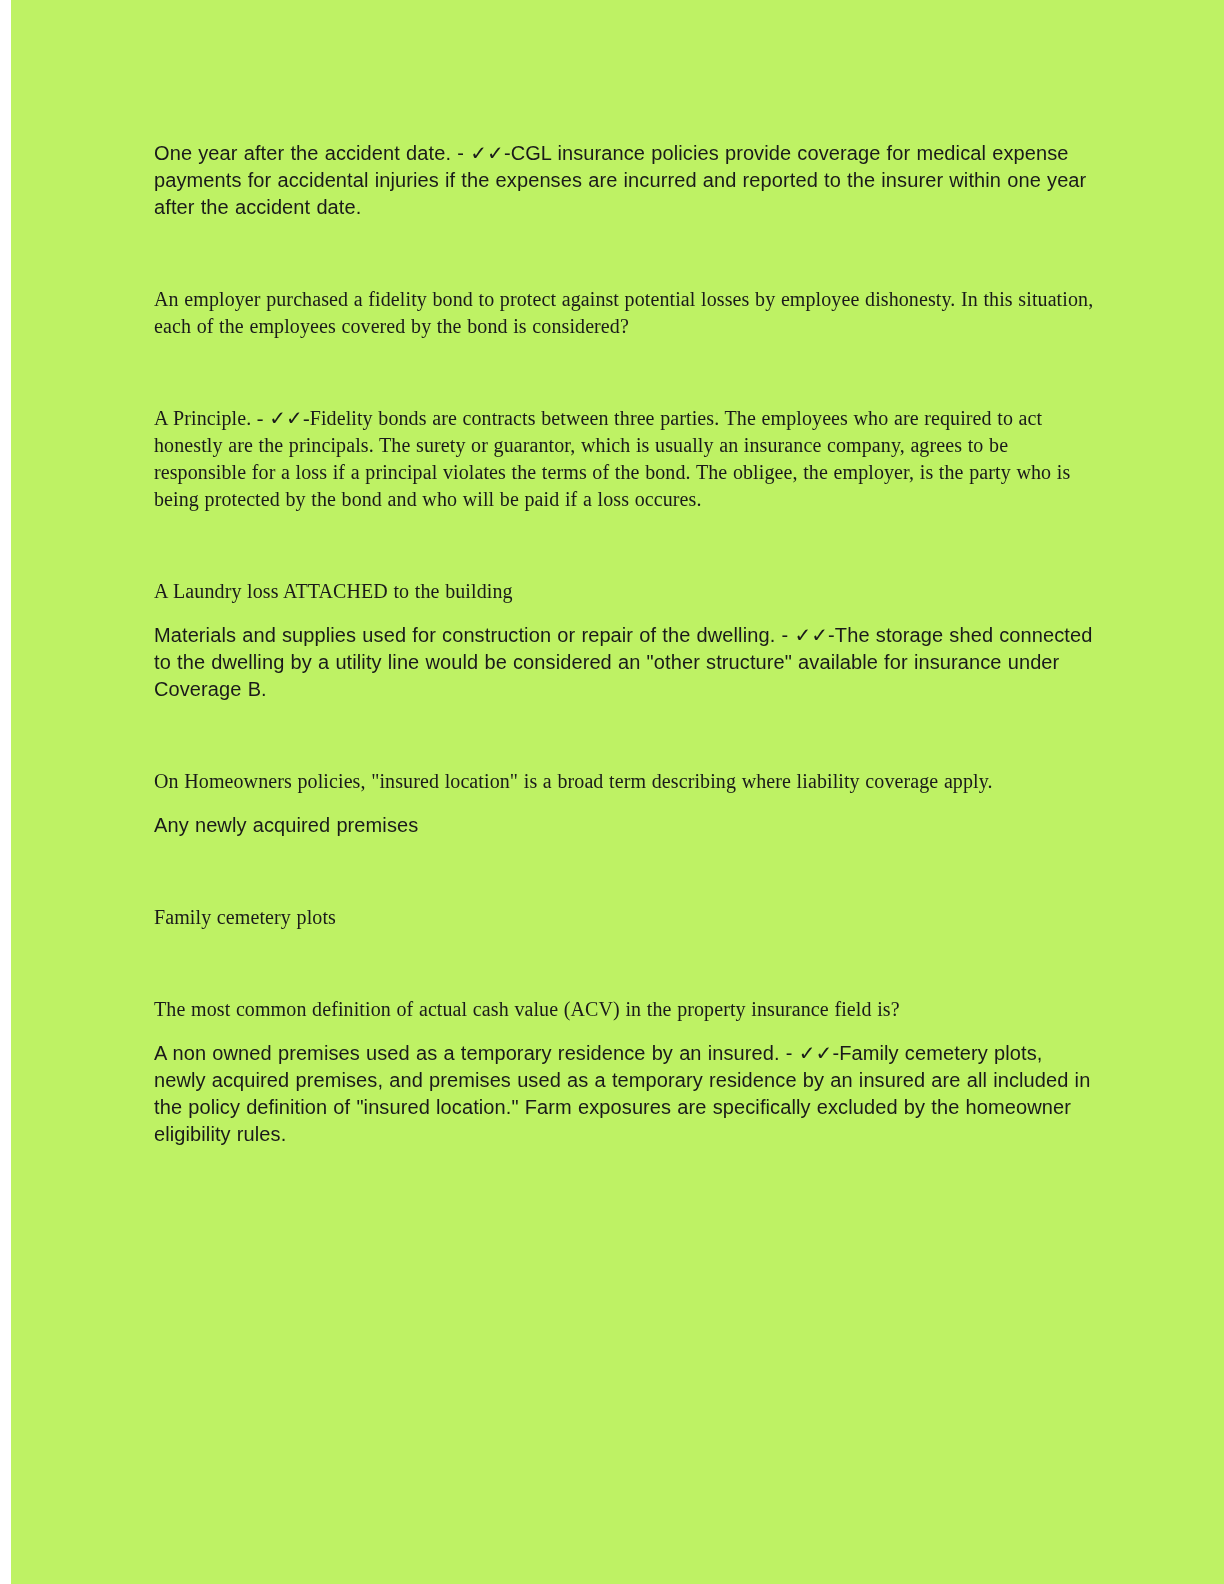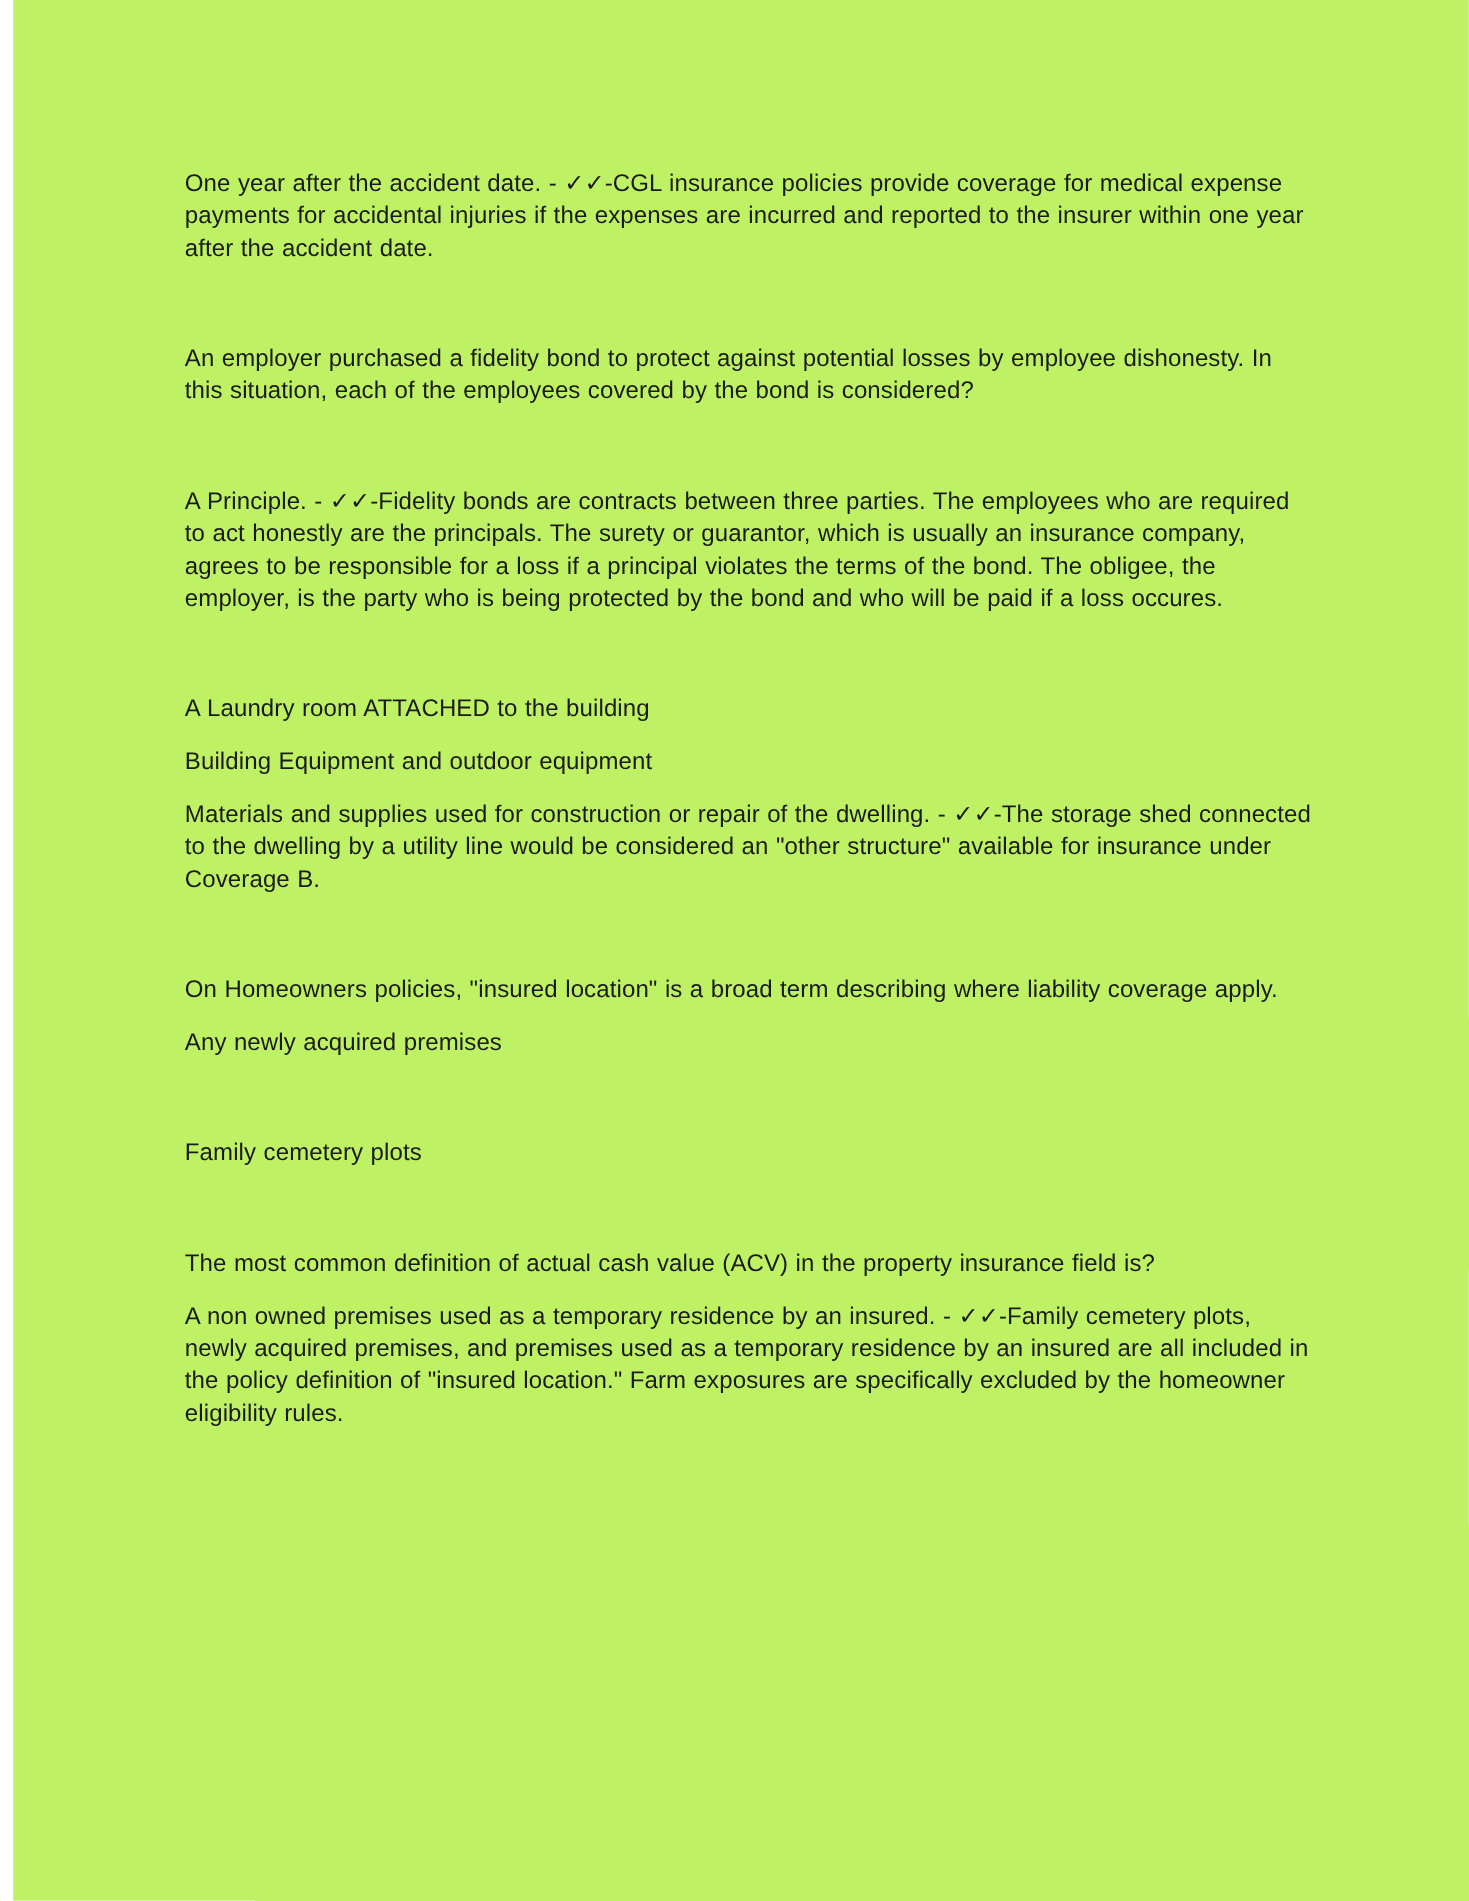--- a/index.html
+++ b/index.html
@@ -26,37 +26,37 @@
       font-size: 20px;
       line-height: 27px;
       margin: 0 0 17px 0;
       letter-spacing: 0.1px;
       word-spacing: 0.5px;
       white-space: pre-wrap;
     }
     
     .gap {
       margin-top: 65px;
+      font-family: Liberation Serif, serif;
     }
   </style>
 </head>
 <body>
 
 <div class="page">
 
   <p class="para">One year after the accident date. - ✓✓-CGL insurance policies provide coverage for medical expense payments for accidental injuries if the expenses are incurred and reported to the insurer within one year after the accident date.</p>
 
   <p class="para gap">An employer purchased a fidelity bond to protect against potential losses by employee dishonesty. In this situation, each of the employees covered by the bond is considered?</p>
 
   <p class="para gap">A Principle. - ✓✓-Fidelity bonds are contracts between three parties. The employees who are required to act honestly are the principals. The surety or guarantor, which is usually an insurance company, agrees to be responsible for a loss if a principal violates the terms of the bond. The obligee, the employer, is the party who is being protected by the bond and who will be paid if a loss occures.</p>
 
 
-  <p class="para gap">A Laundry room ATTACHED to the building</p>
+  <p class="para gap">A Laundry loss ATTACHED to the building</p>
 
-  <p class="para">Building Equipment and outdoor equipment</p>
 
   <p class="para">Materials and supplies used for construction or repair of the dwelling. - ✓✓-The storage shed connected to the dwelling by a utility line would be considered an "other structure" available for insurance under Coverage B.</p>
 
   <p class="para gap">On Homeowners policies, "insured location" is a broad term describing where liability coverage apply.</p>
 
   <p class="para">Any newly acquired premises</p>
 
   <p class="para gap">Family cemetery plots</p>
 
   <p class="para gap">The most common definition of actual cash value (ACV) in the property insurance field is?</p>

